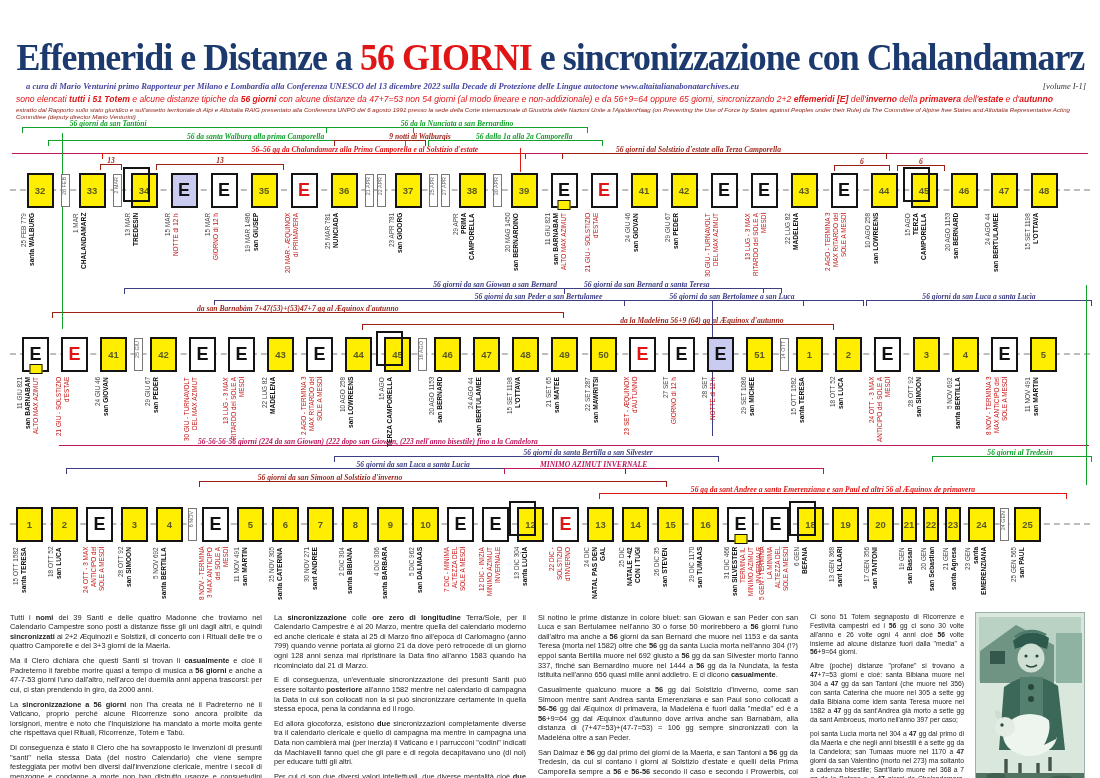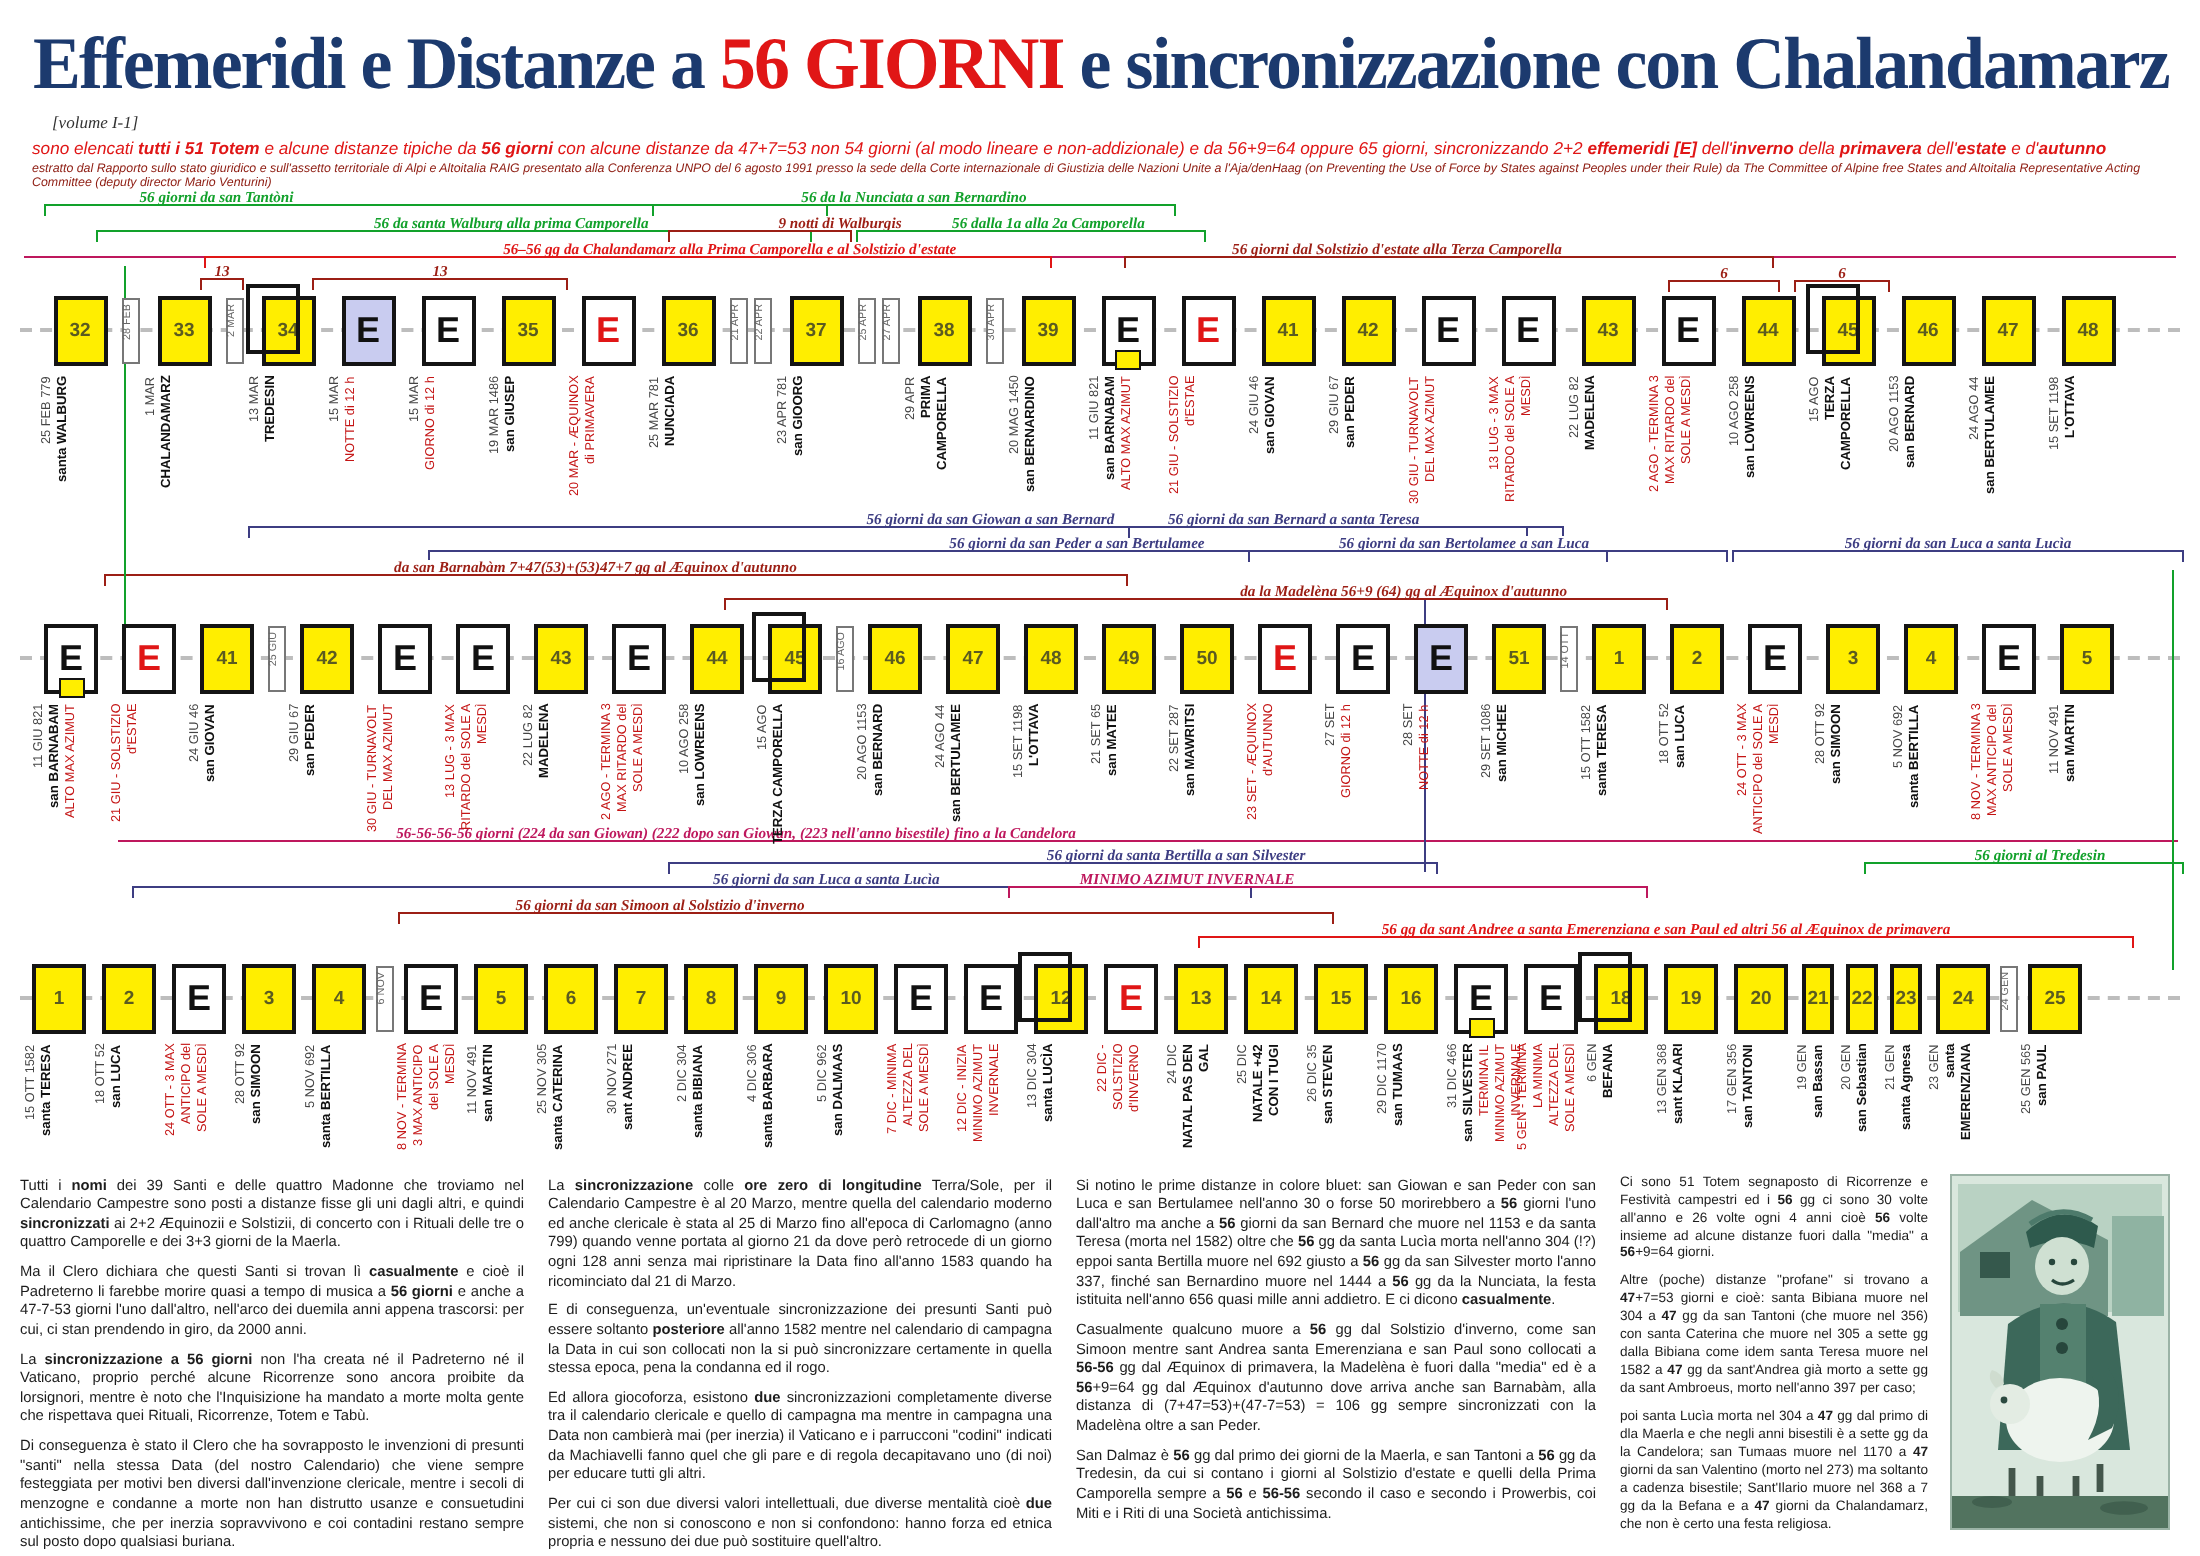--- a/index.html
+++ b/index.html
@@ -1,19 +1,19 @@
 <!DOCTYPE html>
 <html><head>
 <meta charset="utf-8">
 <style>
   html,body{margin:0;padding:0;background:#e8e8e8;}
   #page{position:relative;width:1100px;height:778px;background:#ffffff;margin:0 auto;
         outline:1px solid #9a9a9a;overflow:hidden;font-family:"Liberation Sans",sans-serif;}
   
-  #hdr{position:relative;padding-top:14px;}
+  #hdr{position:relative;padding-top:39px;}
   #title{white-space:nowrap;text-align:center;font-family:"Liberation Serif",serif;
          font-weight:bold;font-size:37px;letter-spacing:-1px;transform:scaleX(.97);
          color:#1c3a6e;line-height:1.05;}
   #title .tred{color:#e01616;}
   #subrow{display:flex;justify-content:space-between;align-items:baseline;padding:3px 14px 0 26px;}
   #subtitle{font-family:"Liberation Serif",serif;font-style:italic;font-weight:bold;
             font-size:8.5px;color:#4646a0;}
   #volume{font-family:"Liberation Serif",serif;font-style:italic;font-size:8.5px;color:#333;}
   #intro1{padding:4px 16px 0 16px;font-style:italic;font-size:8.6px;color:#e01616;line-height:1.15;}
   #intro2{padding:1px 16px 0 16px;font-style:italic;font-size:6.2px;color:#8d1b10;line-height:1.2;}
@@ -57,20 +57,21 @@
   #photo svg{display:block;}
 </style>
 </head>
 <body>
 
 <div id="page">
 
   <div id="hdr">
     <div id="title"><span>Effemeridi e Distanze a </span><span class="tred">56 GIORNI</span><span> e sincronizzazione con Chalandamarz</span></div>
     <div id="subrow">
+      <span id="subtitle">a cura di Mario Venturini primo Rapporteur per Milano e Lombardia alla Conferenza UNESCO del 13 dicembre 2022 sulla Decade di Protezione delle Lingue autoctone  www.altaitalianabonatarchives.eu</span>
       <span id="volume">[volume I-1]</span>
     </div>
     <div id="intro1">sono elencati <b>tutti i 51 Totem</b> e alcune distanze tipiche da <b>56 giorni</b> con alcune distanze da 47+7=53 non 54 giorni (al modo lineare e non-addizionale) e da 56+9=64 oppure 65 giorni, sincronizzando 2+2 <b>effemeridi [E]</b> dell'<b>inverno</b> della <b>primavera</b> dell'<b>estate</b> e d'<b>autunno</b></div>
     <div id="intro2">estratto dal Rapporto sullo stato giuridico e sull'assetto territoriale di Alpi e Altoitalia RAIG presentato alla Conferenza UNPO del 6 agosto 1991 presso la sede della Corte internazionale di Giustizia delle Nazioni Unite a l'Aja/denHaag (on Preventing the Use of Force by States against Peoples under their Rule) da The Committee of Alpine free States and Altoitalia Representative Acting Committee (deputy director Mario Venturini)</div>
   </div>
 
   <div class="row" style="height: 160px;">
       <div class="baseline" style="top: 66px;"></div>
       <div class="bk cy" style="left: 8px; width: 1076px; top: 30px;"></div>
       <div class="bk cg" style="left: 18px; width: 392px; top: 4px;">

